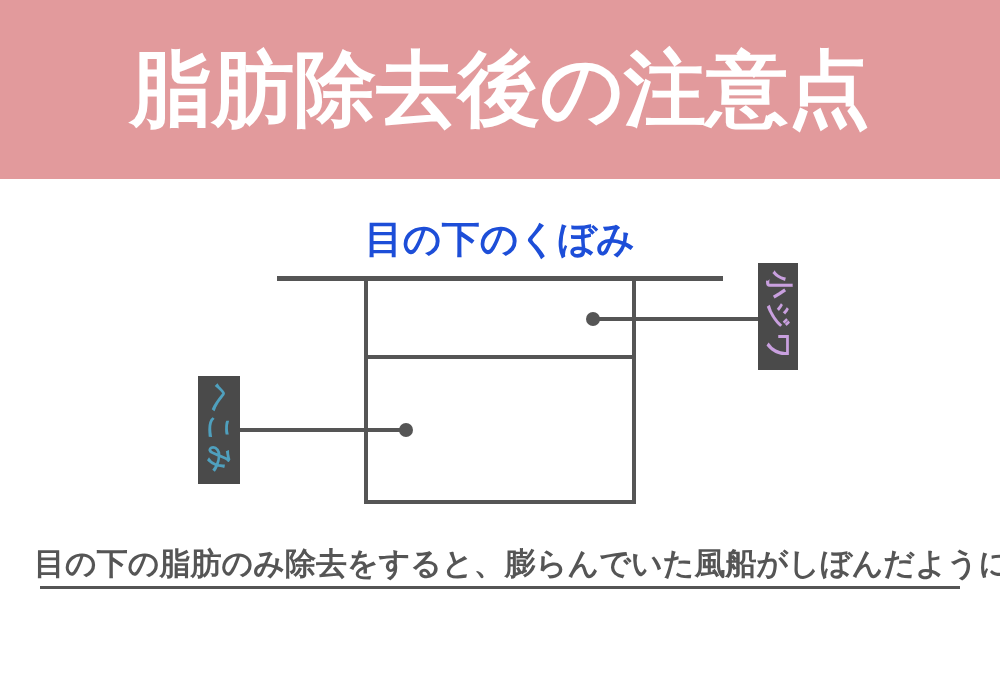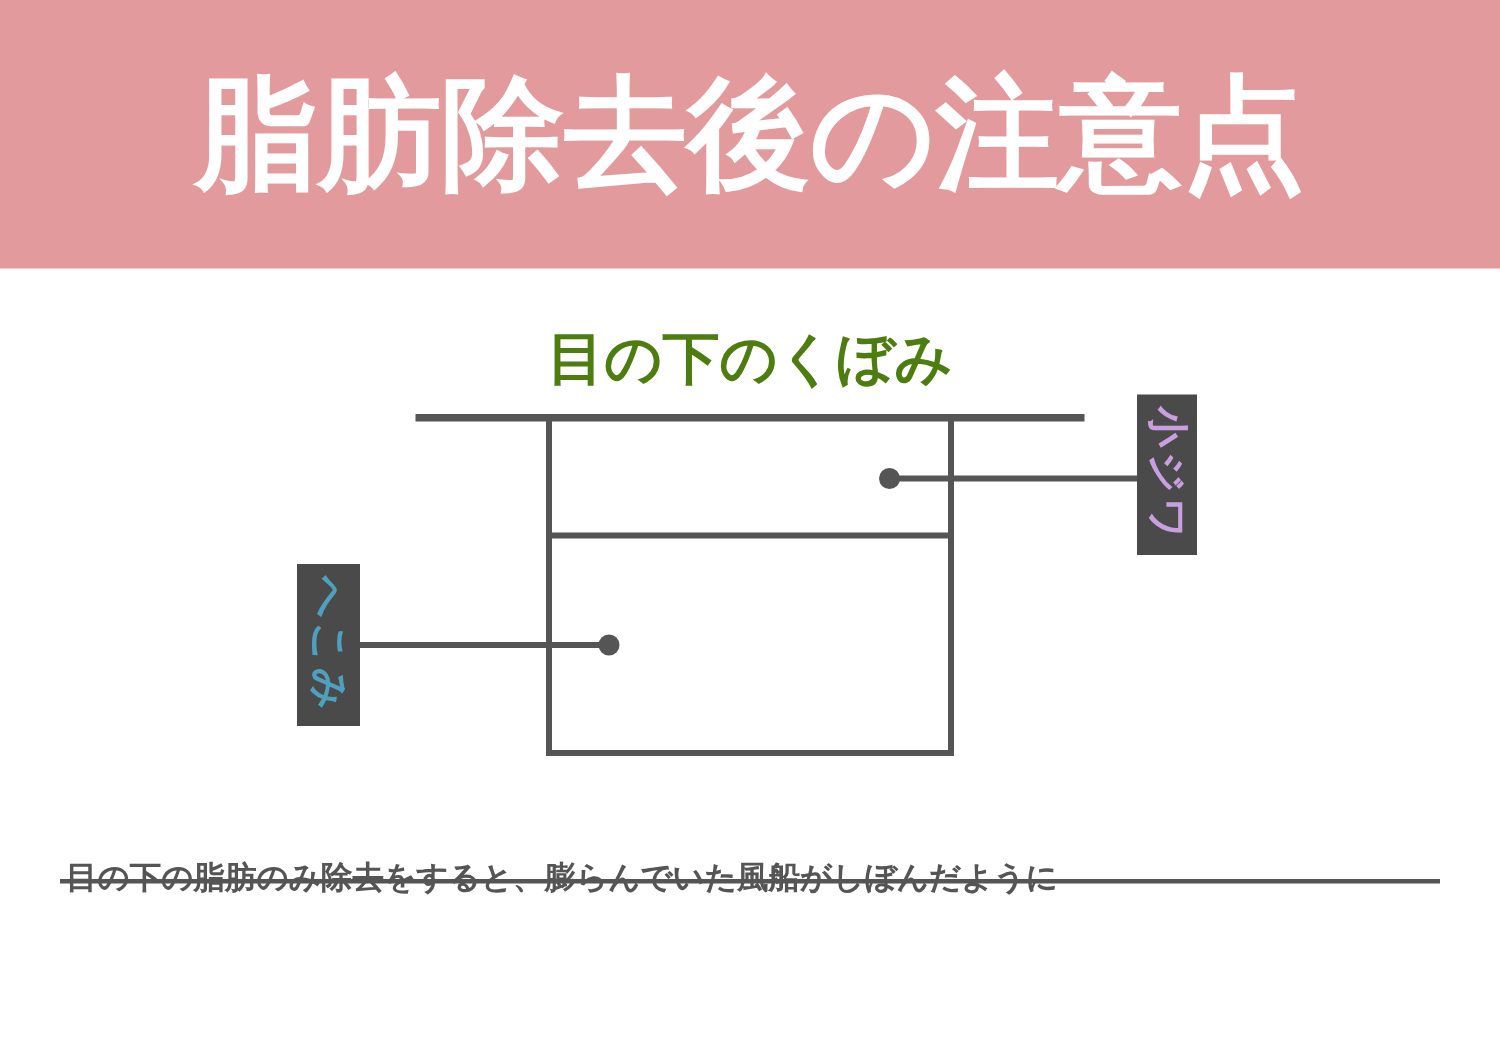--- a/index.html
+++ b/index.html
@@ -32,21 +32,21 @@
   }
 
   
   .diagram-title {
     position: absolute;
     left: 250px; top: 214px;
     width: 500px;
     text-align: center;
     font-size: 38px;
     font-weight: 600;
-    color: #4d7c0f;
+    color: #1d4ed8;
     white-space: nowrap;
   }
   .dline { position: absolute; background: #555555; }
   .line-top      { left: 277px; top: 276px; width: 446px; height: 5px; }
   .line-left-v   { left: 364px; top: 276px; width: 4px;  height: 228px; }
   .line-right-v  { left: 632px; top: 276px; width: 4px;  height: 228px; }
   .line-divider  { left: 364px; top: 355px; width: 272px; height: 4px; }
   .line-bottom   { left: 364px; top: 500px; width: 272px; height: 4px; }
 
   .leader { position: absolute; background: #555555; height: 4px; }
@@ -79,28 +79,27 @@
     white-space: nowrap;
   }
   .callout-kojiwa { left: 758px; top: 263px; width: 40px; height: 107px; }
   .callout-kojiwa span { color: #c9a0df; }
   .callout-hekomi { left: 198px; top: 376px; width: 42px; height: 108px; }
   .callout-hekomi span { color: #4fa0be; }
 
   
   .caption-line {
     position: absolute;
-    left: 44px;
+    left: 34px;
     width: 930px;
-    font-size: 21px;
+    font-size: 31px;
     font-weight: 600;
     color: #555555;
     white-space: nowrap;
     line-height: 1.2;
-    margin-top: 28px;
   }
   .caption-line1 { top: 545px; }
   .caption-line2 { top: 596px; }
   .caption-underline {
     position: absolute;
     left: 40px;
     width: 920px;
     height: 3px;
     background: #555555;
   }

